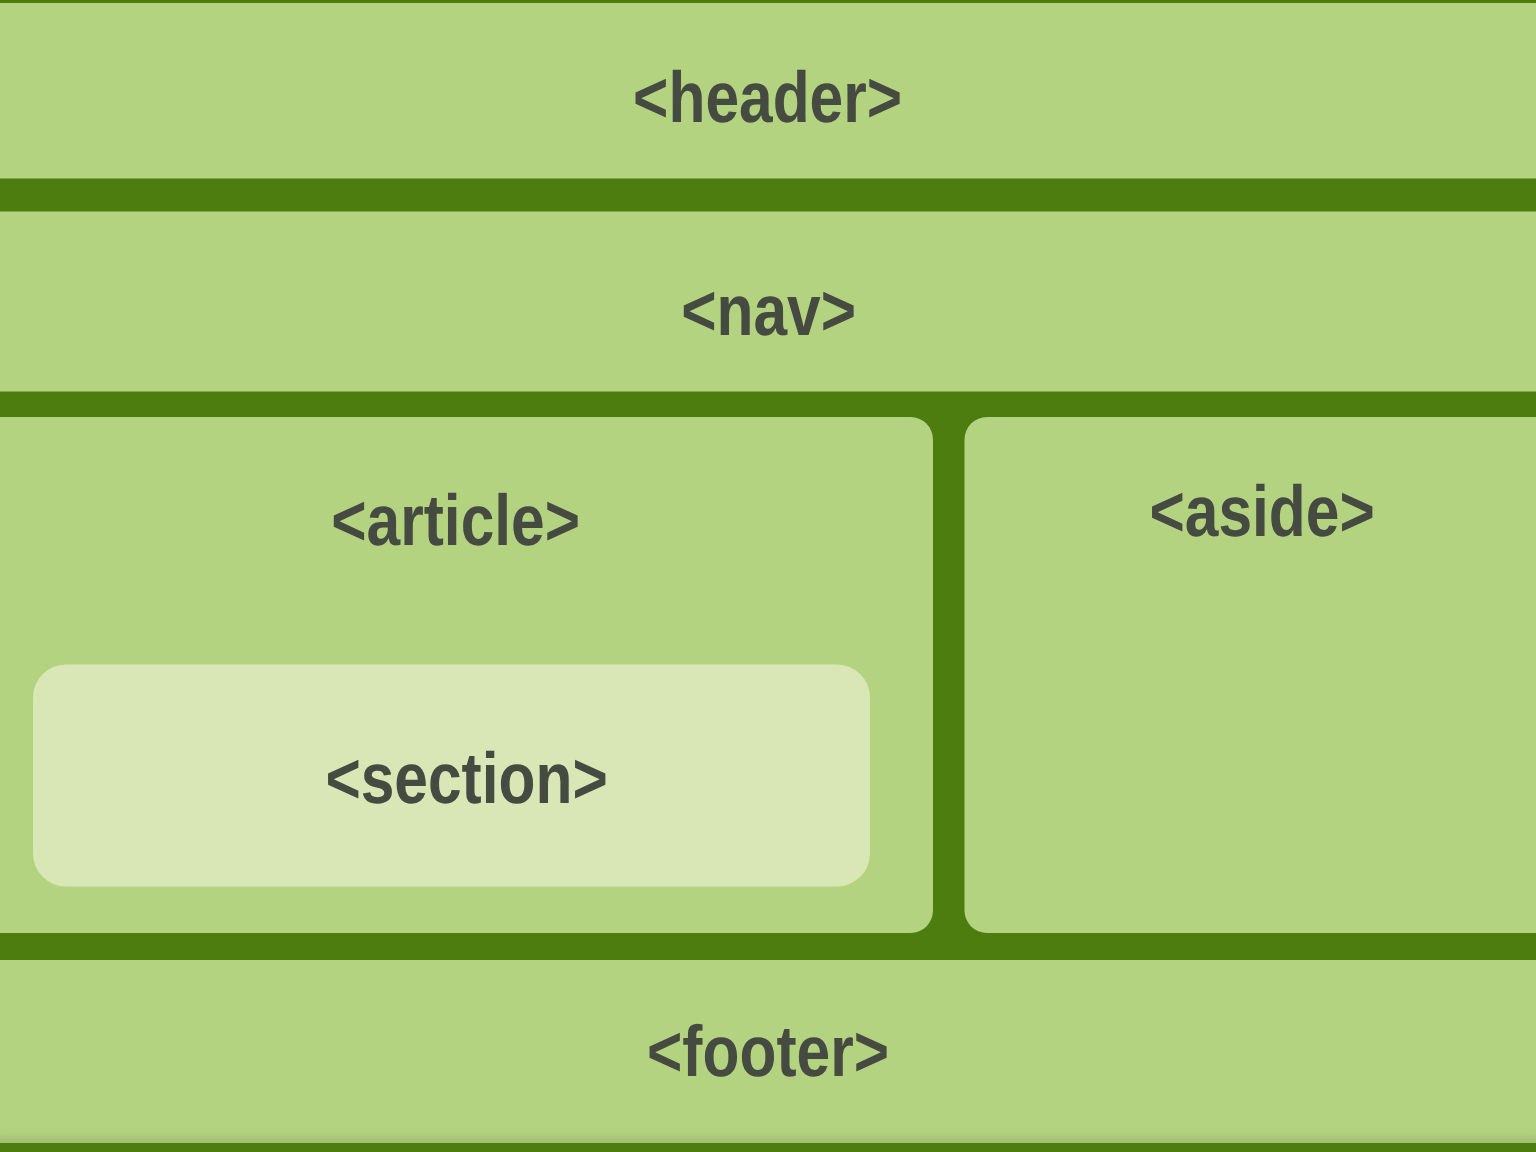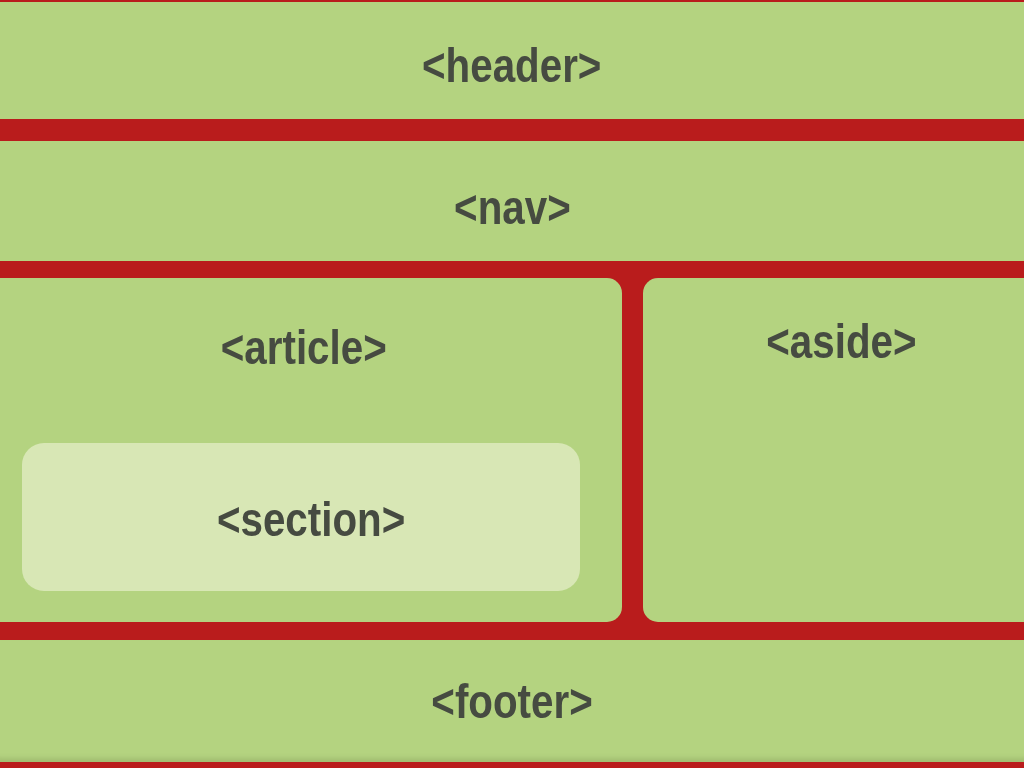--- a/index.html
+++ b/index.html
@@ -4,21 +4,21 @@
 <style>
   html, body {
     margin: 0;
     padding: 0;
     background: #ffffff;
   }
   .canvas {
     position: relative;
     width: 1024px;
     height: 768px;
-    background: #b91c1c;
+    background: #4d7c0f;
     overflow: hidden;
     font-family: "Liberation Sans", sans-serif;
   }
   .box {
     position: absolute;
     background: #b4d380;
     border-radius: 15px;
     display: flex;
     align-items: center;
     justify-content: center;

